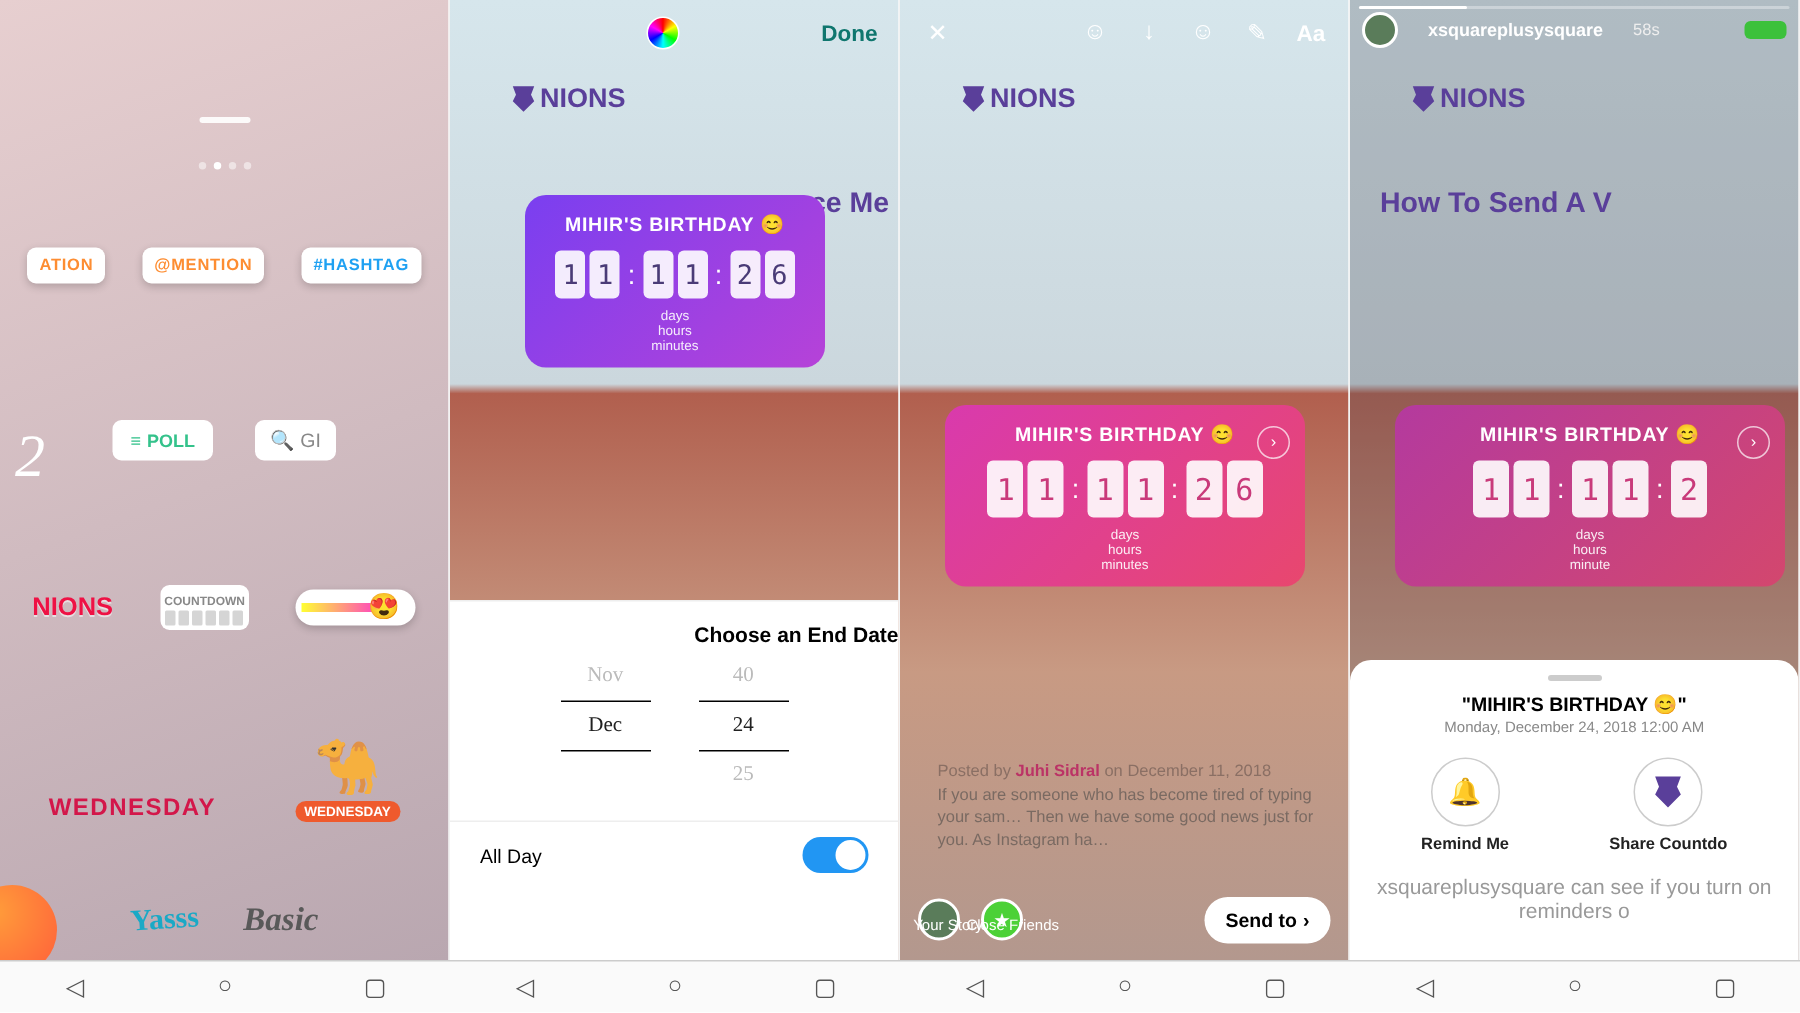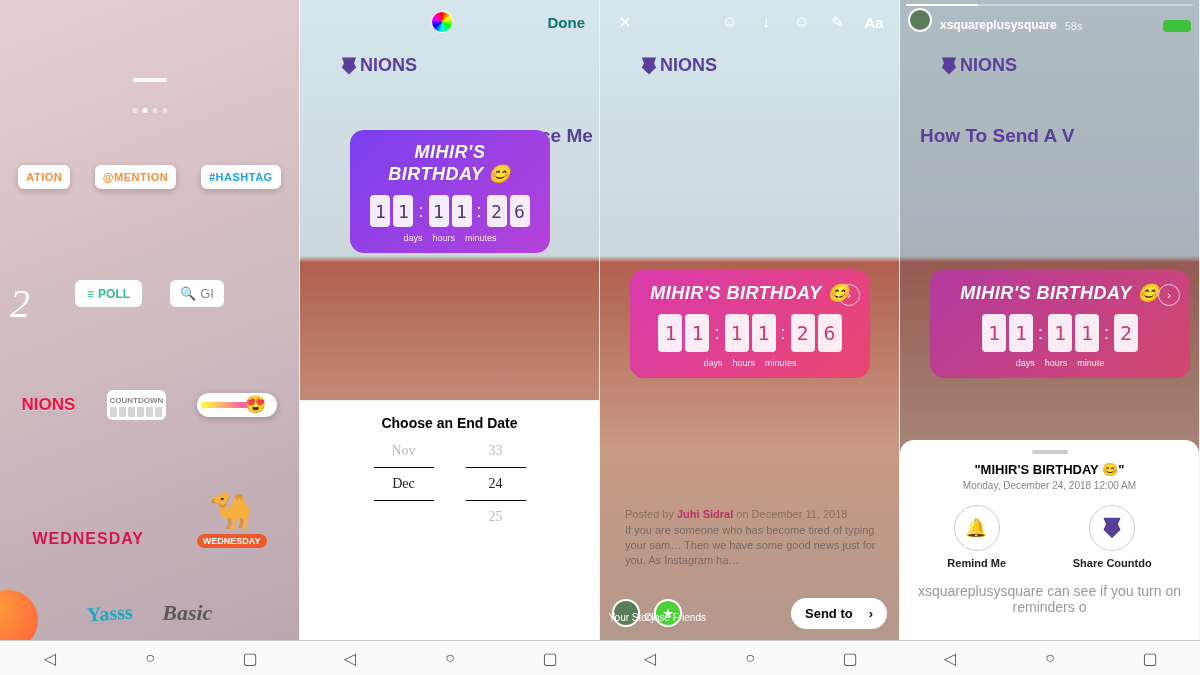--- a/index.html
+++ b/index.html
@@ -46,52 +46,52 @@
   .topbar{position:absolute;top:0;left:0;right:0;height:44px;display:flex;align-items:center;justify-content:space-between;padding:0 14px;z-index:20;}
   .color-wheel{width:22px;height:22px;border-radius:50%;background:conic-gradient(#f00,#ff0,#0f0,#0ff,#00f,#f0f,#f00);border:1.5px solid #fff;}
   .done{color:#0f766e;font-weight:700;font-size:15px;}
   .tb-icon{width:22px;height:22px;color:#fff;display:inline-flex;align-items:center;justify-content:center;}
   .tb-right{display:flex;gap:14px;align-items:center;}
 
   
   .cdw{border-radius:14px;padding:12px 16px 10px;color:#fff;text-align:center;position:relative;}
   .cdw.small{width:200px;}
   .cdw.big{width:240px;}
-  .cdw-title{font-size:18px;font-weight:800;letter-spacing:.5px;margin-bottom:10px;font-style:italic;}
+  .cdw-title{font-size:13px;font-weight:800;letter-spacing:.5px;margin-bottom:10px;}
   .cdw-digits{display:flex;gap:3px;justify-content:center;align-items:center;}
   .dig{background:rgba(255,255,255,.9);color:#4a3b77;border-radius:4px;width:20px;height:32px;display:flex;align-items:center;justify-content:center;font-size:18px;font-family:monospace;}
   .cdw.big .dig{width:24px;height:38px;font-size:20px;color:#c93a7a;}
   .colon{color:#fff;font-size:18px;padding:0 2px;}
-  .cdw-labels{display:flex;justify-content:center;gap:10px;margin-top:6px;font-size:9px;opacity:.9;}
+  .cdw-labels{display:flex;justify-content:center;margin-top:6px;font-size:9px;opacity:.9;flex-direction:column;}
   .arrow-circle{position:absolute;right:10px;top:14px;width:22px;height:22px;border:1.5px solid rgba(255,255,255,.7);border-radius:50%;display:flex;align-items:center;justify-content:center;font-size:11px;}
 
   .grad-purple{background:linear-gradient(135deg,#7a3ff0,#b642d8);}
   .grad-pink{background:linear-gradient(135deg,#d93aad,#e8476e);}
   .grad-pink2{background:linear-gradient(135deg,#b43a9e,#d3476e);}
 
   
   .sheet{position:absolute;left:0;right:0;bottom:0;height:240px;background:#fff;z-index:15;border-top:1px solid #eee;}
-  .sheet h3{font-size:14px;text-align:center;padding:14px 0 6px;font-weight:700;}
+  .sheet h3{font-size:14px;text-align:right;padding:14px 0 6px;font-weight:700;}
   .picker{display:flex;justify-content:center;gap:32px;font-size:14px;color:#222;}
   .pcol{width:60px;text-align:center;font-family:Liberation Serif, serif;}
   .pcol .faded{color:#bbb;padding:6px 0;}
   .pcol .sel{padding:8px 0;border-top:1px solid #000;border-bottom:1px solid #000;margin:2px 0;}
   .allday{display:flex;align-items:center;justify-content:space-between;padding:10px 20px;border-top:1px solid #eee;font-size:13px;}
   .toggle{width:44px;height:24px;border-radius:14px;background:#2196f3;position:relative;}
   .toggle::after{content:"";position:absolute;right:2px;top:2px;width:20px;height:20px;border-radius:50%;background:#fff;}
 
   
   .p3-bottom{position:absolute;left:0;right:0;bottom:0;height:54px;display:flex;align-items:center;gap:14px;padding:0 12px;z-index:12;}
   .avatar{width:28px;height:28px;border-radius:50%;background:#5a7c5a;border:2px solid #fff;}
   .star{width:28px;height:28px;border-radius:50%;background:#4cd137;border:2px solid #fff;display:flex;align-items:center;justify-content:center;color:#fff;font-size:13px;}
   .pb-label{color:#fff;font-size:10px;position:absolute;bottom:4px;}
-  .sendto{margin-left:auto;background:#fff;border-radius:20px;padding:8px 14px;font-weight:700;font-size:13px;display:flex;align-items:center;gap:16px;}
-
-  
-  .p4-head{position:absolute;top:8px;left:8px;right:8px;display:flex;align-items:flex-end;gap:8px;z-index:20;}
+  .sendto{margin-left:auto;background:#fff;border-radius:20px;padding:8px 14px;font-weight:700;font-size:13px;display:flex;align-items:center;gap:4px;}
+
+  
+  .p4-head{position:absolute;top:8px;left:8px;right:8px;display:flex;align-items:center;gap:20px;z-index:20;}
   .progress{position:absolute;top:4px;left:6px;right:6px;height:2px;background:rgba(255,255,255,.35);border-radius:2px;z-index:20;}
   .progress::before{content:"";display:block;height:100%;width:25%;background:#fff;border-radius:2px;}
   .uname{color:#fff;font-size:12px;font-weight:600;}
   .utime{color:#eee;font-size:11px;}
   .pill{margin-left:auto;background:#3cc13b;border-radius:4px;width:28px;height:12px;}
 
   
   .sheet4{position:absolute;bottom:0;left:0;right:0;height:200px;background:#fff;border-radius:14px 14px 0 0;z-index:15;padding:10px 14px;}
   .grab{width:36px;height:4px;background:#ccc;border-radius:3px;margin:0 auto 8px;}
   .sheet4 h4{text-align:center;font-size:13px;font-weight:800;}
@@ -199,26 +199,30 @@
 
     <div class="sheet">
       <h3>Choose an End Date</h3>
       <div class="picker">
         <div class="pcol">
           <div class="faded">Nov</div>
           <div class="sel">Dec</div>
           <div class="faded">&nbsp;</div>
         </div>
         <div class="pcol">
-          <div class="faded">33</div>
+          <div class="faded">40</div>
           <div class="sel">24</div>
           <div class="faded">25</div>
         </div>
       </div>
       <div style="height:16px"></div>
+      <div class="allday">
+        <span>All Day</span>
+        <span class="toggle"></span>
+      </div>
     </div>
   </div>
 
   <div class="panel">
     <div class="bg-photo"></div>
     <div class="logo3">
         <svg viewBox="0 0 24 28">
           <path fill="#5a3f9a" d="M2 2h20l-3 8 3 6-10 10L2 16l3-6z"></path>
         </svg>
         <span>NIONS</span>

